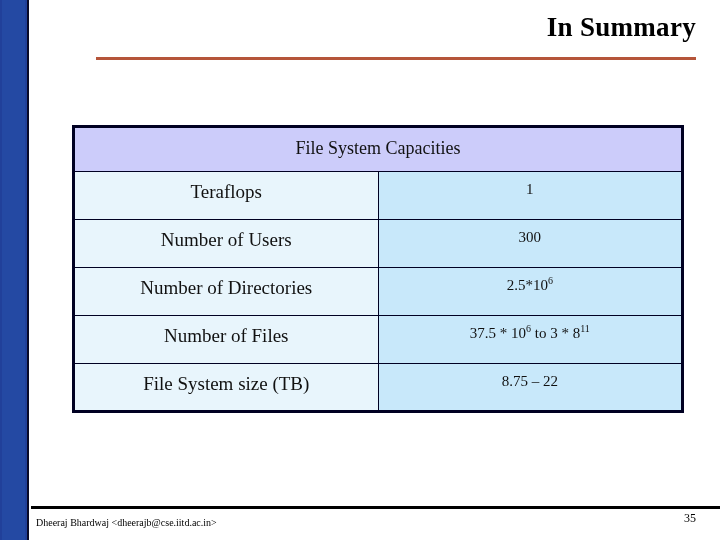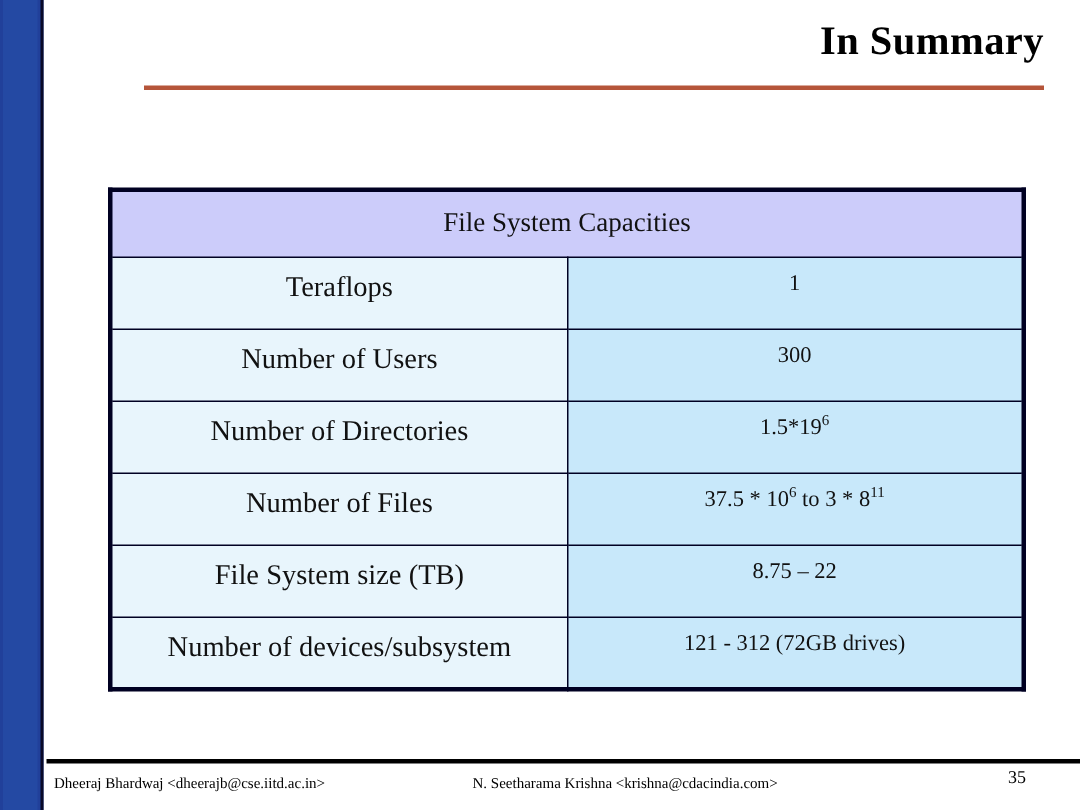--- a/index.html
+++ b/index.html
@@ -142,21 +142,21 @@
     font-size: 10px;
     color: #000000;
     white-space: nowrap;
   }
   .footer-page {
     position: absolute;
     left: 672px;
     top: 511px;
     font-size: 12px;
     color: #000000;
-    text-align: left;
+    text-align: right;
     width: 24px;
   }
 </style>
 </head>
 <body>
 
 <div id="slide">
 
   <div class="left-bar">
     <div class="left-bar-inner"></div>
@@ -173,35 +173,30 @@
       <tr>
         <td class="lbl-cell">Teraflops</td>
         <td class="val-cell">1</td>
       </tr>
       <tr>
         <td class="lbl-cell">Number of  Users</td>
         <td class="val-cell">300</td>
       </tr>
       <tr>
         <td class="lbl-cell">Number of Directories</td>
-        <td class="val-cell"><span>1.5*19</span><sup>6</sup></td>
+        <td class="val-cell"><span>2.5*10</span><sup>6</sup></td>
       </tr>
       <tr>
         <td class="lbl-cell">Number of Files</td>
         <td class="val-cell"><span>37.5 * 10</span><sup>6</sup><span> to 3 * 8</span><sup>11</sup></td>
       </tr>
       <tr>
         <td class="lbl-cell">File System size (TB)</td>
         <td class="val-cell">8.75 – 22</td>
       </tr>
-      <tr>
-        <td class="lbl-cell">Number of devices/subsystem</td>
-        <td class="val-cell">121 - 312  (72GB drives)</td>
-      </tr>
     </tbody>
   </table>
 
   <div class="footer-rule"></div>
   <div class="footer-left">Dheeraj Bhardwaj &lt;dheerajb@cse.iitd.ac.in&gt;</div>
-  <div class="footer-center">N. Seetharama Krishna &lt;krishna@cdacindia.com&gt;</div>
   <div class="footer-page">35</div>
 
 </div>
 
 </body></html>

